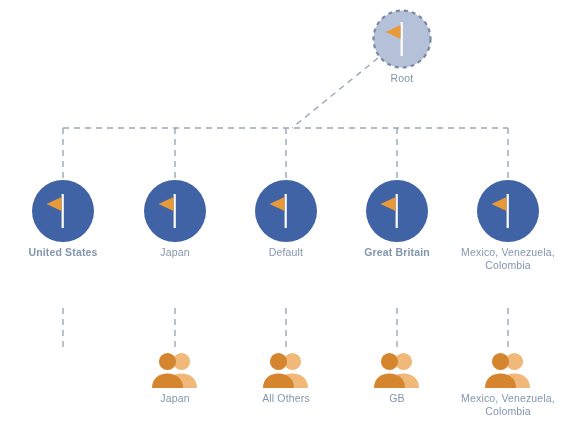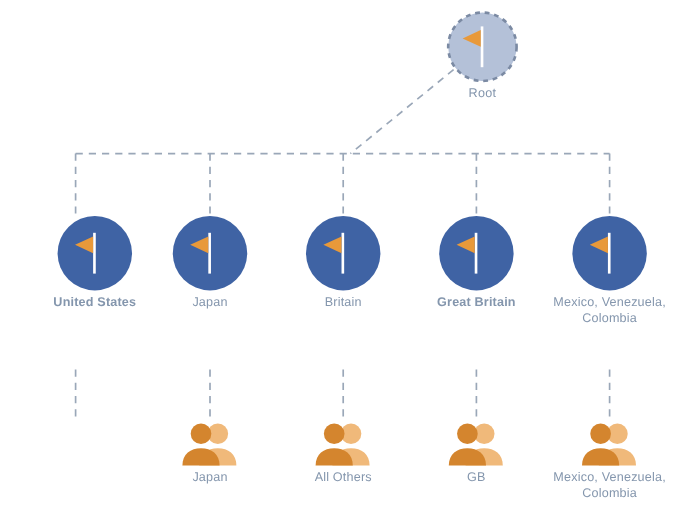--- a/index.html
+++ b/index.html
@@ -148,21 +148,21 @@
 
   <div class="root-node">
     <svg class="root-circle" viewBox="0 0 62 62" width="62" height="62">
       <circle cx="31" cy="31" r="28.5" fill="#b4c1d8" stroke="#7b8aa3" stroke-width="2.2" stroke-dasharray="4,4"></circle>
       <rect x="29.6" y="14" width="2.2" height="34" fill="#ffffff"></rect>
       <path d="M 29.6 17 L 29.6 31 L 14.5 24 Z" fill="#e8993a"></path>
     </svg>
     <div class="root-label">Root</div>
   </div>
 
-  <div class="node" style="left:48px;font-weight:bold;">
+  <div class="node" style="left:32px;font-weight:bold;">
     <div class="node-circle"></div>
     <svg class="node-flag" viewBox="0 0 62 62">
       <rect x="29.6" y="14" width="2.2" height="34" fill="#ffffff"></rect>
       <path d="M 29.6 17 L 29.6 31 L 14.5 24 Z" fill="#e8993a"></path>
     </svg>
     <div class="node-label">United States</div>
   </div>
 
   <div class="node" style="left:144px;">
     <div class="node-circle"></div>
@@ -172,21 +172,21 @@
     </svg>
     <div class="node-label">Japan</div>
   </div>
 
   <div class="node" style="left:255px;">
     <div class="node-circle"></div>
     <svg class="node-flag" viewBox="0 0 62 62">
       <rect x="29.6" y="14" width="2.2" height="34" fill="#ffffff"></rect>
       <path d="M 29.6 17 L 29.6 31 L 14.5 24 Z" fill="#e8993a"></path>
     </svg>
-    <div class="node-label">Britain</div>
+    <div class="node-label">Default</div>
   </div>
 
   <div class="node" style="left:366px;font-weight:bold;">
     <div class="node-circle"></div>
     <svg class="node-flag" viewBox="0 0 62 62">
       <rect x="29.6" y="14" width="2.2" height="34" fill="#ffffff"></rect>
       <path d="M 29.6 17 L 29.6 31 L 14.5 24 Z" fill="#e8993a"></path>
     </svg>
     <div class="node-label">Great Britain</div>
   </div>

